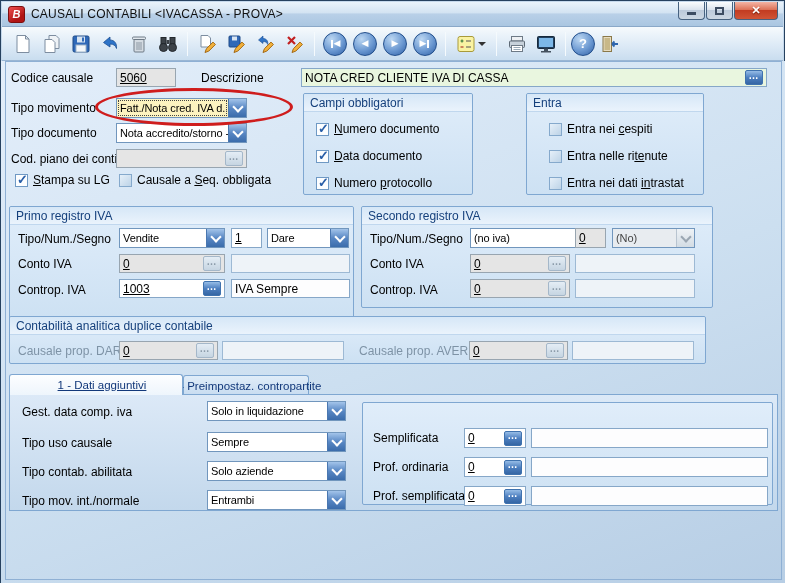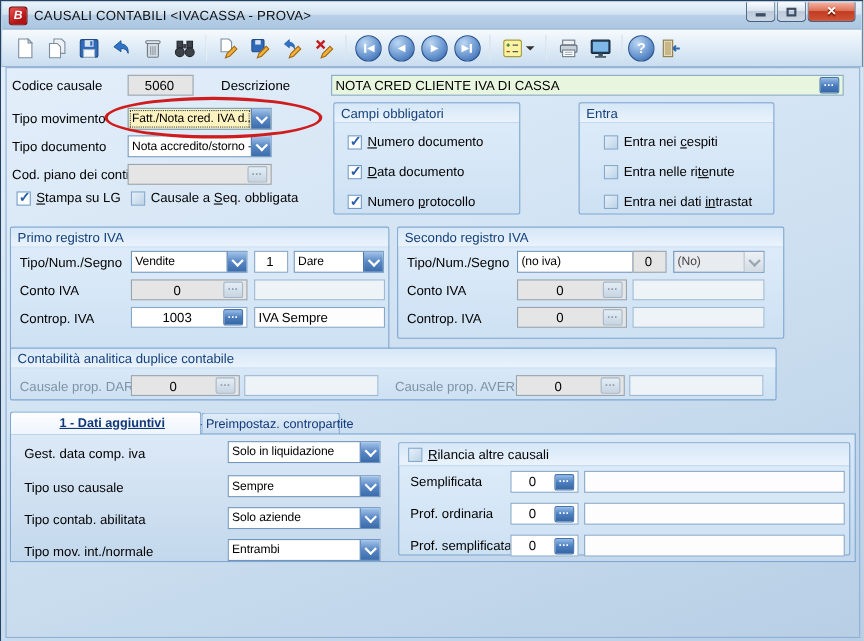--- a/index.html
+++ b/index.html
@@ -54,21 +54,21 @@
     background:linear-gradient(160deg,#e3eefa 0%,#ccdfF0 55%,#b7cee5 100%); }
   .content-frame { position:absolute; left:4px; right:4px; top:0; bottom:4px;
     border:1px solid #8fb0d4; pointer-events:none; }
 
   .lbl { position:absolute; font-size:12px; white-space:nowrap; }
   .lbl.gray { color:#7e93a6; }
 
   .fld { position:absolute; height:19px; border:1px solid #86a7c8; background:#fff;
     display:flex; align-items:center; padding:0 3px; font-size:12px; }
   .fld .val { flex:1; white-space:nowrap; overflow:hidden; }
-  .fld .val.right { text-align:center; padding-right:2px; }
+  .fld .val.right { text-align:left; padding-right:2px;text-decoration:underline; }
   .fld.gray  { background:#e5e5e5; border-color:#98a5b0; }
   .fld.blank { background:#eef3f8; border-color:#9db9d4; }
   .fld.green { background:#e9f6df; }
   .fld.white { background:#fdfdfe; }
   .fld.h20 { height:20px; }
 
   .dots { width:18px; height:15px; flex:none; margin-left:2px; border-radius:2px; border:1px solid #3f72ae;
     background:linear-gradient(180deg,#96bce6,#4d7fc0 50%,#3566a4 100%); color:#fff;
     display:flex; align-items:center; justify-content:center; font-size:10px; font-weight:bold; letter-spacing:1px; }
   .dots::after { content:"…"; margin-top:-5px; }
@@ -98,21 +98,21 @@
   .grouplbl { position:absolute; font-size:12px; white-space:nowrap; }
 
   .cbrow { position:absolute; display:flex; align-items:center; gap:5px; font-size:12px; white-space:nowrap; }
   .cb { width:13px; height:13px; flex:none; border:1px solid #85a9cc;
     background:linear-gradient(135deg,#e6f0f9,#bdd3e7); position:relative; }
   .cb.checked { background:#fdfeff; border-color:#6f99c4; }
   .cb.checked::after { content:"✓"; position:absolute; left:1px; top:-3px; color:#2a5fa8; font-size:13px; font-weight:bold; }
 
   .tab { position:absolute; border:1px solid #7fa7d1; border-bottom:none; border-radius:3px 3px 0 0;
     display:flex; align-items:center; justify-content:center; font-size:11.5px; color:#12387a; white-space:nowrap; }
-  .tab.active { background:linear-gradient(180deg,#fdfeff,#eef5fc); font-weight:bold; z-index:3;padding-left:12px; }
+  .tab.active { background:linear-gradient(180deg,#fdfeff,#eef5fc); font-weight:normal; z-index:3;padding-left:12px; }
   .tab.active .tab-lbl { text-decoration:underline; }
   .tab.inactive { background:linear-gradient(180deg,#e0edf9,#c8dcf0); }
   .tab-panel { position:absolute; border:1px solid #7fa7d1; background:linear-gradient(180deg,#dce9f7,#c3d8ec);padding-left:37px; }
 
   .rl-header { height:21px; display:flex; align-items:center; gap:5px; padding-left:8px; font-size:12px;
     background:linear-gradient(180deg,#d6e7f7,#eaf3fc); border-bottom:1px solid #b5cfe8; border-radius:2px 2px 0 0; }
 
   u { text-decoration:underline; }
 </style>
 </head>
@@ -437,24 +437,20 @@
         <span class="txt">Solo aziende</span>
         <span class="arrow"></span>
       </div>
       <span class="lbl" style="left:12px;top:99px">Tipo mov. int./normale</span>
       <div class="dd" style="left:197px;top:95px;width:139px">
         <span class="txt">Entrambi</span>
         <span class="arrow"></span>
       </div>
 
       <div class="group" style="left:352px;top:7px;width:411px;height:103px">
-        <div class="rl-header">
-          <span class="cb"></span>
-          <span><u>R</u>ilancia altre causali</span>
-        </div>
         <span class="grouplbl" style="left:10px;top:28px">Semplificata</span>
         <div class="fld h20" style="left:101px;top:25px;width:62px">
           <span class="val right">0</span>
           <span class="dots"></span>
         </div>
         <div class="fld white h20" style="left:168px;top:25px;width:237px">
           <span class="val"></span>
         </div>
         <span class="grouplbl" style="left:10px;top:57px">Prof. ordinaria</span>
         <div class="fld h20" style="left:101px;top:54px;width:62px">

